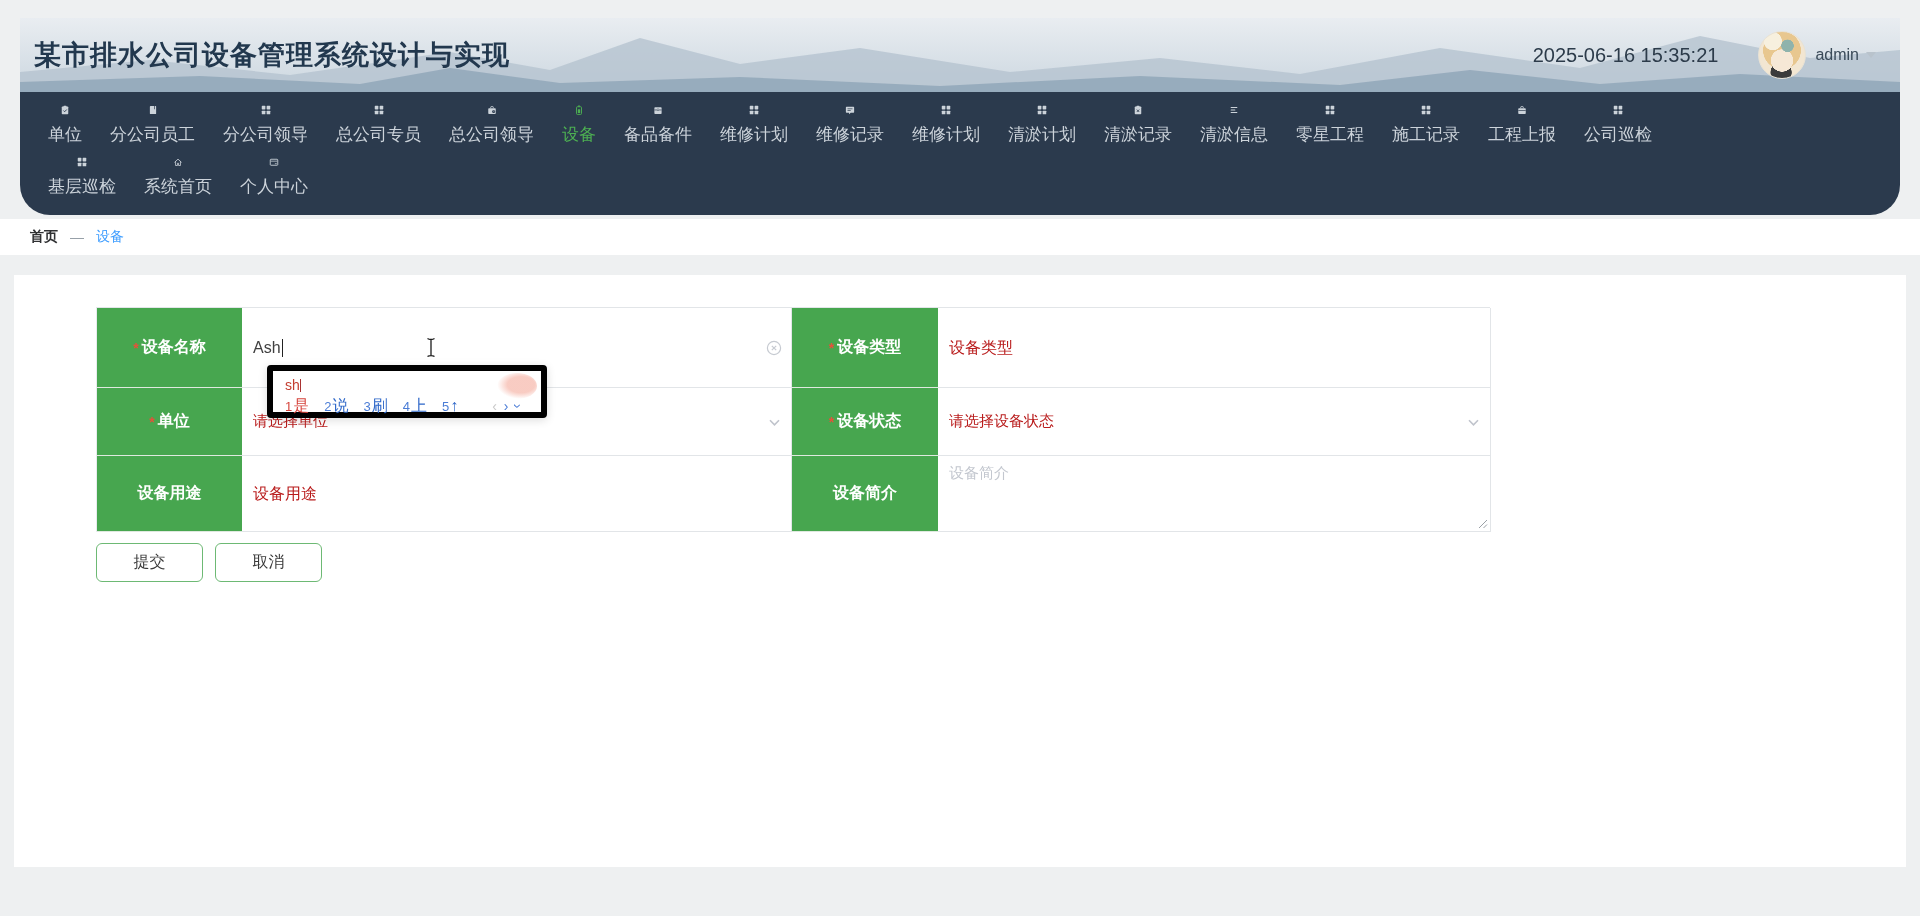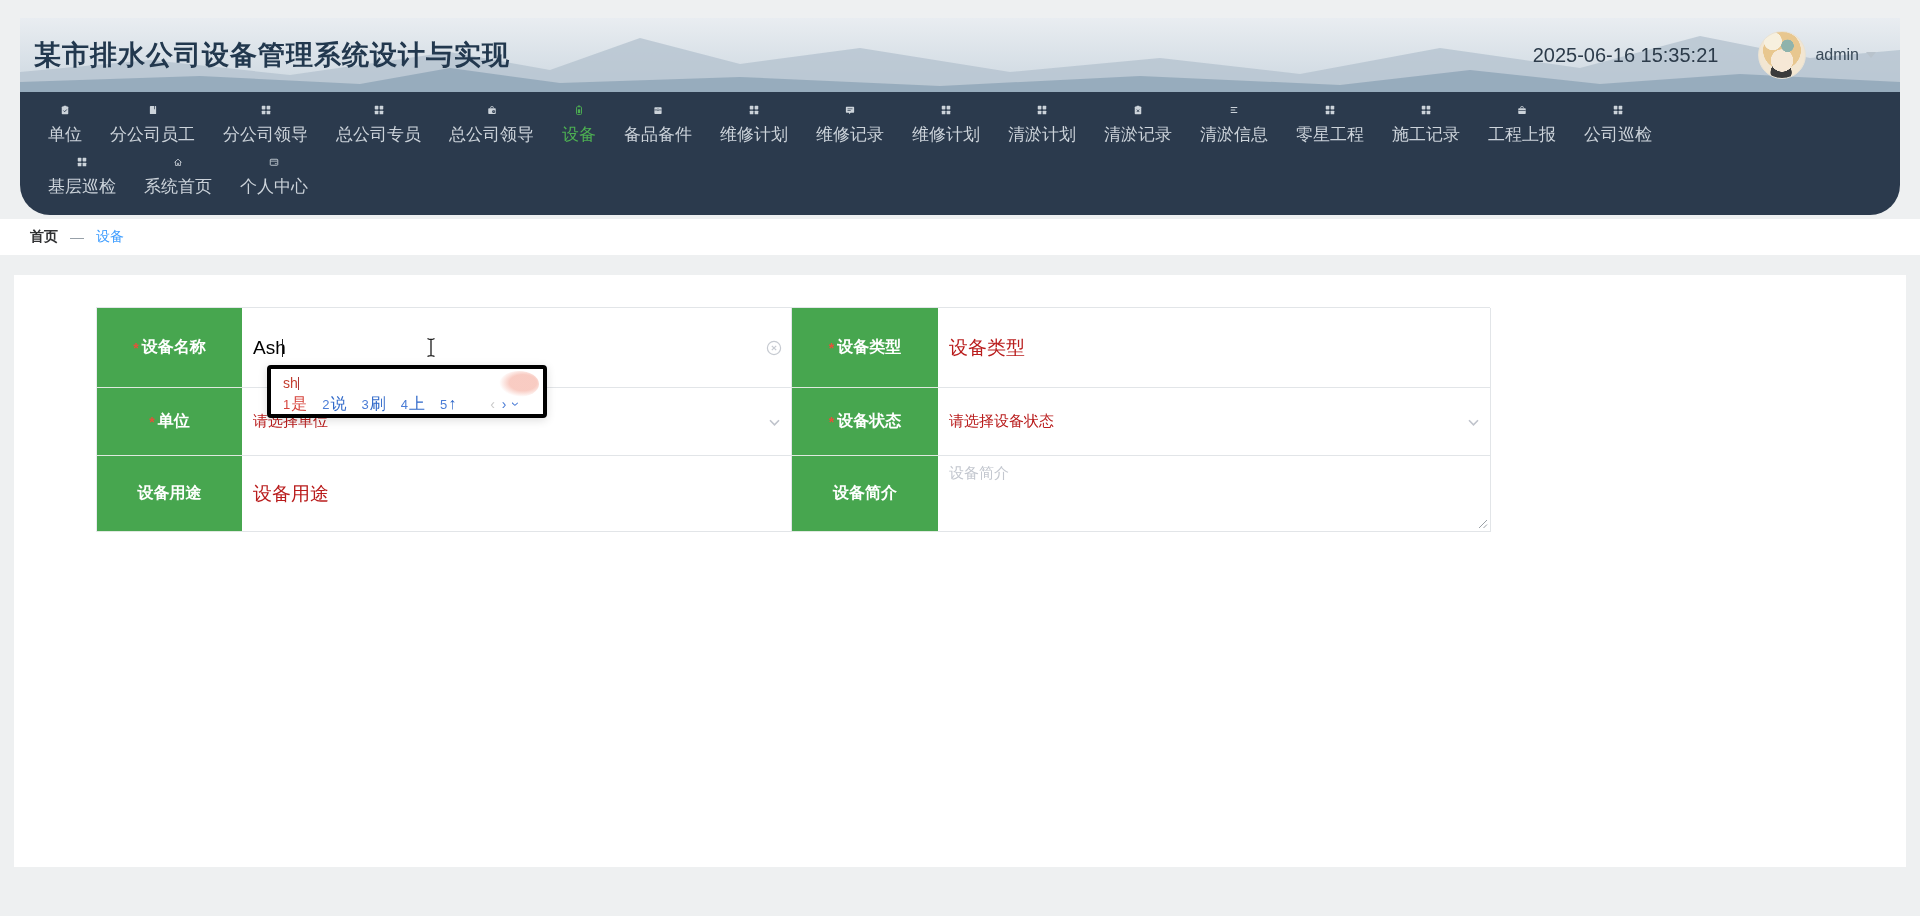--- a/index.html
+++ b/index.html
@@ -43,21 +43,21 @@
   
   .main { margin:20px 14px 0 14px; background:#ffffff; height:592px; padding:32px 0 0 82px; }
 
   .form-table { display:grid; grid-template-columns:145px 550px 146px 553px; grid-template-rows:80px 68px 76px;
     border-top:1px solid #e2e5e8; border-left:1px solid #e8ebee; width:1394px; }
   .cell { border-bottom:1px solid #e2e5e8; position:relative; }
   .label-cell { background:#47a64f; display:flex; align-items:center; justify-content:center;
     color:#ffffff; font-size:16px; font-weight:bold; border-bottom:1px solid #dfe9df; }
   .req-star { color:#e8503a; font-size:14px; margin-right:3px; font-weight:bold; }
   .field-cell { background:#fff; border-right:1px solid #e2e5e8; }
-  .field-cell input { width:100%; height:100%; border:none; outline:none; font-size:19px; color:#000000;
+  .field-cell input { width:100%; height:100%; border:none; outline:none; font-size:16px; color:#404040;
     padding:0 16px 0 11px; font-family:inherit; background:transparent; }
   .field-cell input::placeholder, .ph { color:#b91c1c; }
   .select-box { width:100%; height:100%; display:flex; align-items:center; padding:0 30px 0 11px; cursor:pointer; }
   .select-box .ph { font-size:15px; }
   .chev { position:absolute; right:10px; top:50%; margin-top:-6px; width:13px; height:13px; }
   .chev path { stroke:#c0c4cc; stroke-width:1.6; fill:none; }
   .clear-ico { position:absolute; right:9px; top:50%; margin-top:-8px; width:16px; height:16px; cursor:pointer; }
   .fake-caret { position:absolute; left:40px; top:50%; margin-top:-9px; width:1px; height:18px; background:#222; }
   textarea.intro { width:100%; height:100%; border:none; outline:none; resize:none; font-size:15px;
     font-family:inherit; color:#333; padding:8px 11px; background:transparent; }
@@ -65,21 +65,21 @@
   .resize-grip { position:absolute; right:2px; bottom:2px; width:12px; height:12px; pointer-events:none; }
   .resize-grip path { stroke:#9aa0a6; stroke-width:1; fill:none; }
 
   .btn-row { margin-top:11px; display:flex; }
   .btn { width:107px; height:39px; background:#fff; border:1px solid #6db974; border-radius:6px;
     font-size:16px; color:#3a3a3a; font-family:inherit; cursor:pointer; }
   .btn + .btn { margin-left:12px; }
 
   
   .ime { position:absolute; left:267px; top:365px; width:280px; height:53px; background:#fff;
-    border:4px solid #000000; border-radius:4px; box-shadow:0 2px 10px rgba(0,0,0,.14); z-index:50; padding:5px 10px 4px 12px; }
+    border:6px solid #000000; border-radius:4px; box-shadow:0 2px 10px rgba(0,0,0,.14); z-index:50; padding:5px 10px 4px 12px; }
   .ime-logo { position:absolute; right:4px; top:2px; width:40px; height:26px; border-radius:50%;
     background:radial-gradient(ellipse at 60% 45%, rgba(238,120,96,.38) 0 40%, rgba(238,120,96,0) 70%); }
   .ime-comp { font-size:14px; color:#c43d2f; height:18px; line-height:18px; }
   .ime-comp .comp-caret { display:inline-block; width:1px; height:13px; background:#a33; vertical-align:-2px; }
   .ime-cands { display:flex; align-items:baseline; margin-top:2px; }
   .cand { margin-right:15px; cursor:pointer; white-space:nowrap; }
   .cand .idx { font-size:13px; color:#4a7cd6; margin-right:1px; }
   .cand .ch { font-size:16px; color:#2f68c9; }
   .cand.first .idx, .cand.first .ch { color:#d6443c; }
   .ime-pager { margin-left:12px; display:flex; align-items:center; color:#4a7cd6; font-size:14px; }
@@ -358,20 +358,24 @@
       <span>设备简介</span>
     </div>
     <div class="cell field-cell">
       <textarea class="intro" placeholder="设备简介" style=""></textarea>
       <svg class="resize-grip" viewBox="0 0 12 12">
         <path d="M11 3 L3 11 M11 7.5 L7.5 11"></path>
       </svg>
     </div>
   </div>
 
+  <div class="btn-row">
+    <button class="btn">提交</button>
+    <button class="btn">取消</button>
+  </div>
 </div>
 
 <div class="ime">
   <div class="ime-logo"></div>
   <div class="ime-comp"><span>sh</span><span class="comp-caret"></span></div>
   <div class="ime-cands" id="ime-cands">
     <span class="cand first"><span class="idx">1</span><span class="ch">是</span></span>
       <span class="cand"><span class="idx">2</span><span class="ch">说</span></span>
       <span class="cand"><span class="idx">3</span><span class="ch">刷</span></span>
       <span class="cand"><span class="idx">4</span><span class="ch">上</span></span>

